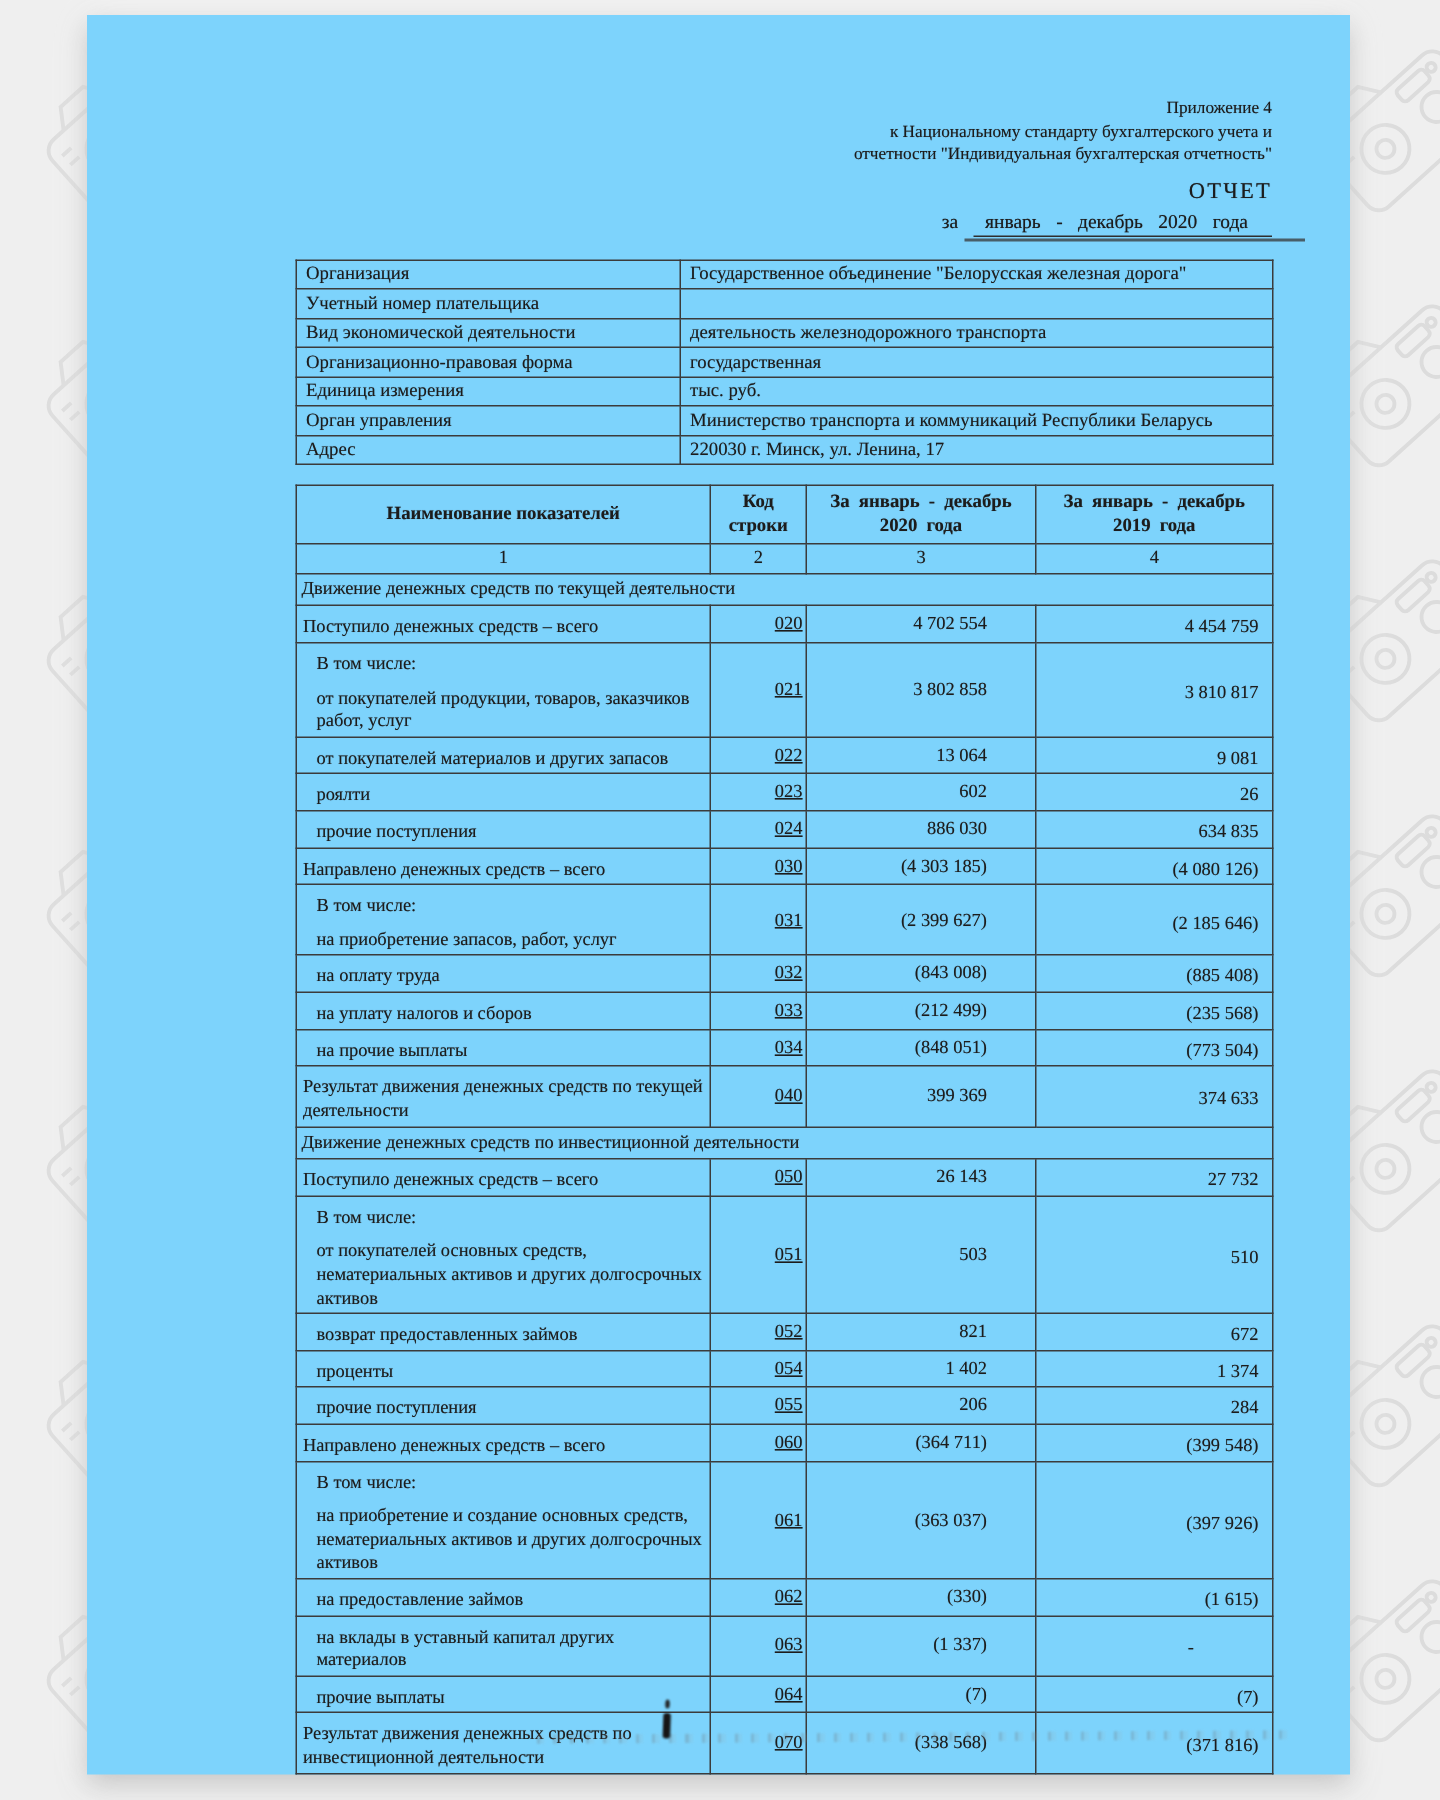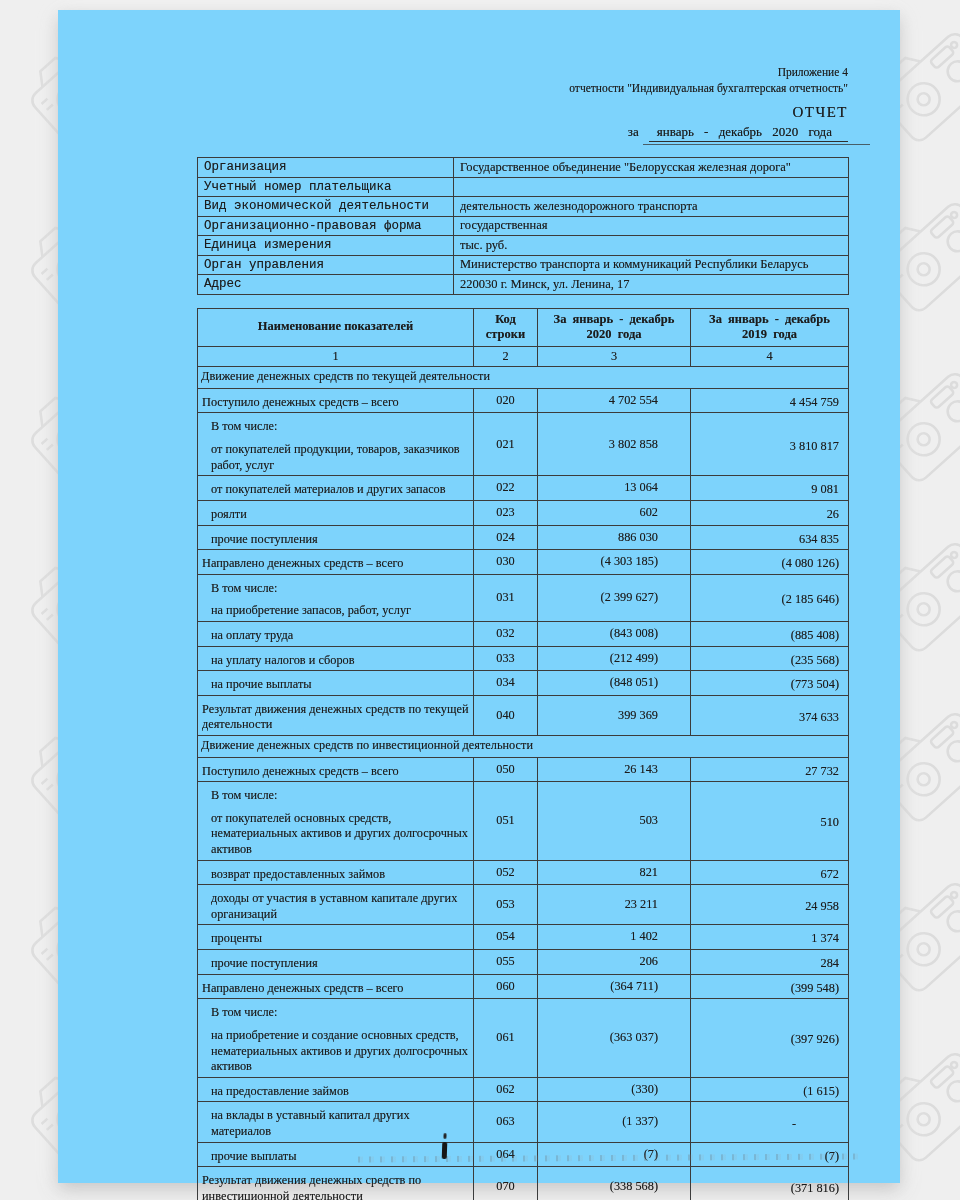--- a/index.html
+++ b/index.html
@@ -32,37 +32,37 @@
                 border-bottom:1.5px solid #2e2e2e; }
   .t3 .period::after { content:""; position:absolute; left:-6px; right:-22px; bottom:-4px;
                        height:1.5px; background:rgba(55,55,55,.75); }
 
   table { border-collapse:collapse; table-layout:fixed; width:651px;
           text-shadow:0 0 .5px rgba(40,40,40,.5); }
   td, th { border:1.5px solid #3b3b3b; vertical-align:middle; overflow:hidden; }
 
   .info-table { margin-top:15px; font-size:12.5px; }
   .info-table td { height:19.5px; padding:1px 6px; }
-  .info-table .info-label { width:256px;font-family:Liberation Mono, monospace; }
+  .info-table .info-label { width:256px; }
   .info-table .info-value { width:395px; }
 
   .main-table { margin-top:13px; font-size:12.3px; line-height:1.27; }
   .main-table th { font-size:12.5px; font-weight:bold; padding:3px 4px; text-align:center; }
   .h-name  { width:276px; }
   .h-code  { width:64px; }
   .h-2020  { width:153px; }
   .h-2019  { width:158px; }
   .hdr-line { display:block; word-spacing:3px; }
   .num-row td { height:16px; padding:0 2px; text-align:center; font-size:12.3px; }
 
   .c-section { padding:2px 4px 3px 3px; }
   .c-name { padding:6px 4px 2px 4px; }
   .c-name.indent { padding-left:13px; }
   .c-name .prefix { margin-bottom:7px; }
-  .c-code { text-align:center; padding:2px 2px; }
+  .c-code { text-align:right; padding:2px 2px;text-decoration:underline; }
   .c-num3 { text-align:right; padding:2px 32px 2px 2px; }
   .c-num4 { text-align:right; padding:6px 9px 2px 2px; }
   .c-num4.dash { padding-right:52px; }
   .main-table td { height:20px; }
 
   
   .scan-smear { position:absolute; left:300px; top:1145px; width:505px; height:6px;
     background:repeating-linear-gradient(90deg, rgba(110,110,110,.28) 0 2px, rgba(160,160,160,.12) 2px 5px, transparent 5px 11px);
     filter:blur(.7px); transform:rotate(-.35deg); }
   .scan-mark { position:absolute; left:384px; top:1132px; width:5px; height:17px;
@@ -91,20 +91,21 @@
   <rect width="960" height="1200" fill="#efefef"></rect>
   <rect width="960" height="1200" fill="url(#camPat)"></rect>
 </svg>
 
 <div class="page">
   <div class="content">
 
     <div class="appendix" id="appendix-block">
   <div class="apx-line">Приложение 4</div>
 
+  <div class="apx-line">к Национальному стандарту бухгалтерского учета и</div>
 
   <div class="apx-line">отчетности "Индивидуальная бухгалтерская отчетность"</div>
 
 </div>
 
     <div class="titles">
       <div class="t1">ОТЧЕТ</div>
       <div class="t3">
         <span>за</span><span class="period">январь - декабрь 2020 года</span>
       </div>
@@ -315,29 +316,20 @@
   <tr>
     <td class="c-name indent">
 
       <div class="label">возврат предоставленных займов</div>
     </td>
     <td class="c-code">052</td>
     <td class="c-num3">821</td>
     <td class="c-num4">672</td>
   </tr>
 
-  <tr>
-    <td class="c-name indent">
-
-      <div class="label">доходы от участия в уставном капитале других организаций</div>
-    </td>
-    <td class="c-code">053</td>
-    <td class="c-num3">23 211</td>
-    <td class="c-num4">24 958</td>
-  </tr>
 
   <tr>
     <td class="c-name indent">
 
       <div class="label">проценты</div>
     </td>
     <td class="c-code">054</td>
     <td class="c-num3">1 402</td>
     <td class="c-num4">1 374</td>
   </tr>

